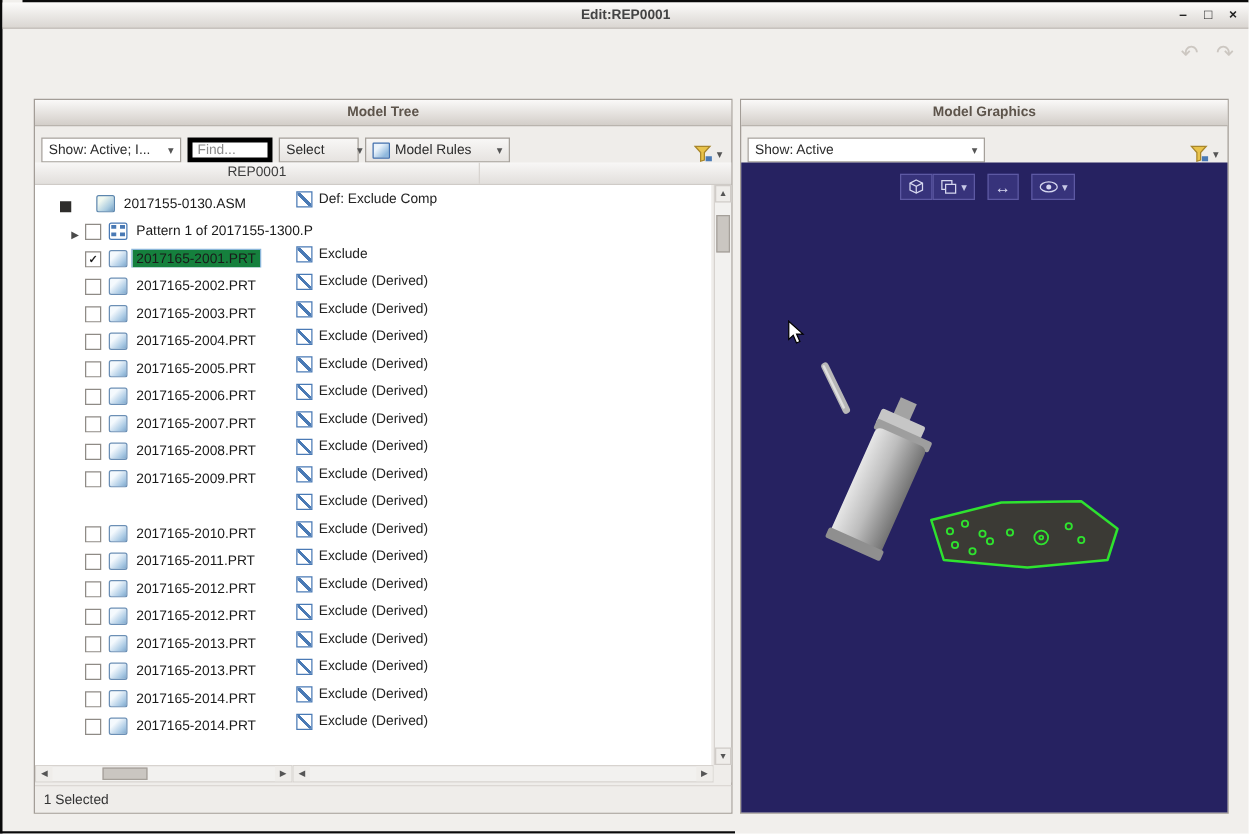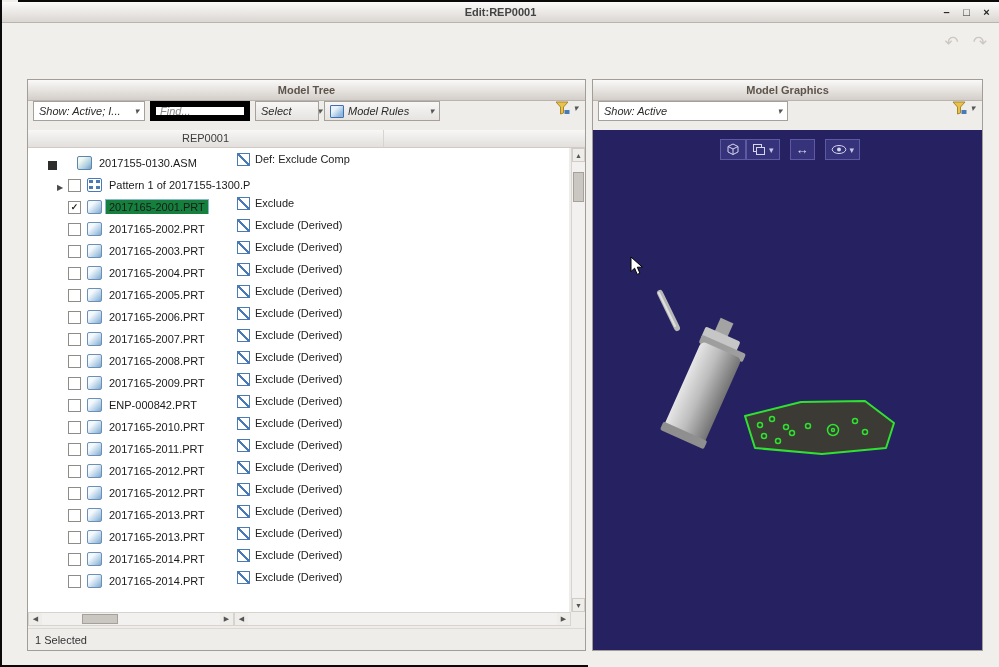--- a/index.html
+++ b/index.html
@@ -17,28 +17,28 @@
   .win-btn{width:17px;height:16px;display:flex;align-items:center;justify-content:center;
            font-size:11px;color:#222;cursor:default;}
   .undo-redo{position:absolute;top:32px;right:12px;display:flex;gap:14px;font-size:17px;color:#ccc7c1;}
 
   
   .panel{position:absolute;top:79px;height:570px;border:1px solid #a39d97;background:#efedea;box-sizing:content-box;}
   #left-panel{left:27px;width:557px;}
   #right-panel{left:592px;width:389px;}
   .panel-header{height:20px;background:linear-gradient(#faf9f8,#d3cec9);border-bottom:1px solid #b9b4ae;
                 display:flex;align-items:center;justify-content:center;font-weight:bold;color:#5d544b;}
-  .toolbar{position:absolute;left:0;right:0;top:21px;height:29px;display:flex;align-items:flex-start;
-           padding:0 5px;gap:5px;box-sizing:border-box;font-style:italic;}
+  .toolbar{position:absolute;left:0;right:0;top:21px;height:29px;display:flex;align-items:flex-end;
+           padding:0 5px;gap:5px;box-sizing:border-box;}
   .combo{height:20px;background:#fff;border:1px solid #a5a09a;display:flex;align-items:center;
          padding:0 5px;gap:4px;box-sizing:border-box;white-space:nowrap;}
   .combo .dd{color:#555;font-size:9px;margin-left:auto;}
   .combo.buttonish{background:linear-gradient(#f8f7f6,#e6e3e0);}
   #show-combo{width:112px;}
-  #find-input{width:100px;height:20px;border:6px solid #000000;padding:0 4px;box-sizing:border-box;
+  #find-input{width:68px;height:20px;border:4px solid #000000;padding:0 4px;box-sizing:border-box;
               font:inherit;color:#333;background:#fff;}
   #find-input::placeholder{color:#8a8a8a;}
   #select-combo{width:64px;gap:26px;}
   #rules-combo{width:116px;}
   .spacer{flex:1;}
   .funnel-wrap{display:flex;align-items:center;gap:3px;padding-right:2px;}
   .dd-mini{color:#555;font-size:9px;}
   .rules-glyph{width:12px;height:11px;border:1px solid #3f6fae;border-radius:1px;
      background:linear-gradient(135deg,#eaf3fb 30%,#8fb8dd 80%);flex:none;}
 
@@ -293,27 +293,20 @@
       <span class="checkbox"></span>
       <span class="node-icon part"></span>
       <span class="name">2017165-2009.PRT</span>
     </div>
     <div class="rule-cell">
       <span class="rule-icon"></span>
       <span class="rule-text">Exclude (Derived)</span>
     </div>
   </div>
         <div class="row child">
-    <div class="name-pane">
-
-      <span class="expand"></span>
-      <span class="checkbox"></span>
-      <span class="node-icon part"></span>
-      <span class="name">ENP-000842.PRT</span>
-    </div>
     <div class="rule-cell">
       <span class="rule-icon"></span>
       <span class="rule-text">Exclude (Derived)</span>
     </div>
   </div>
         <div class="row child">
     <div class="name-pane">
 
       <span class="expand"></span>
       <span class="checkbox"></span>

